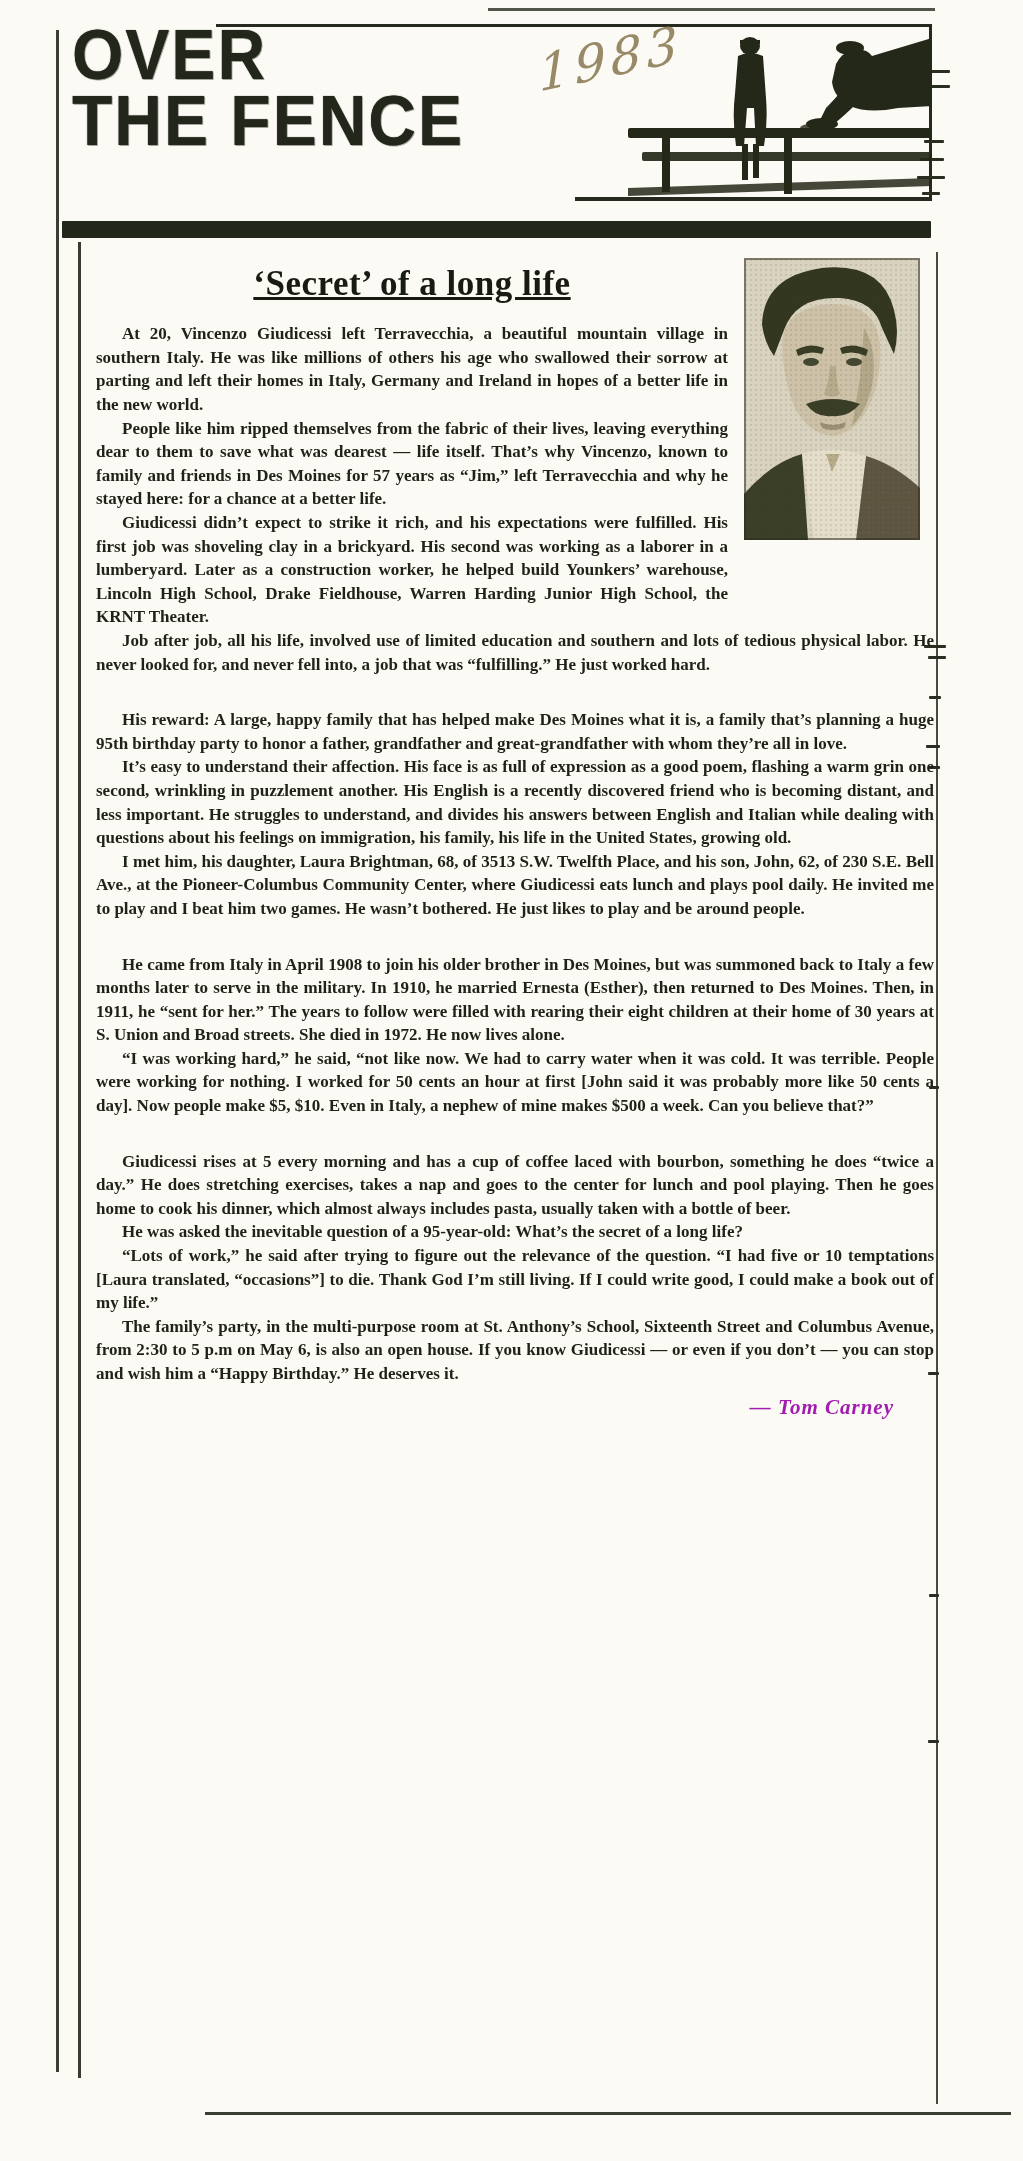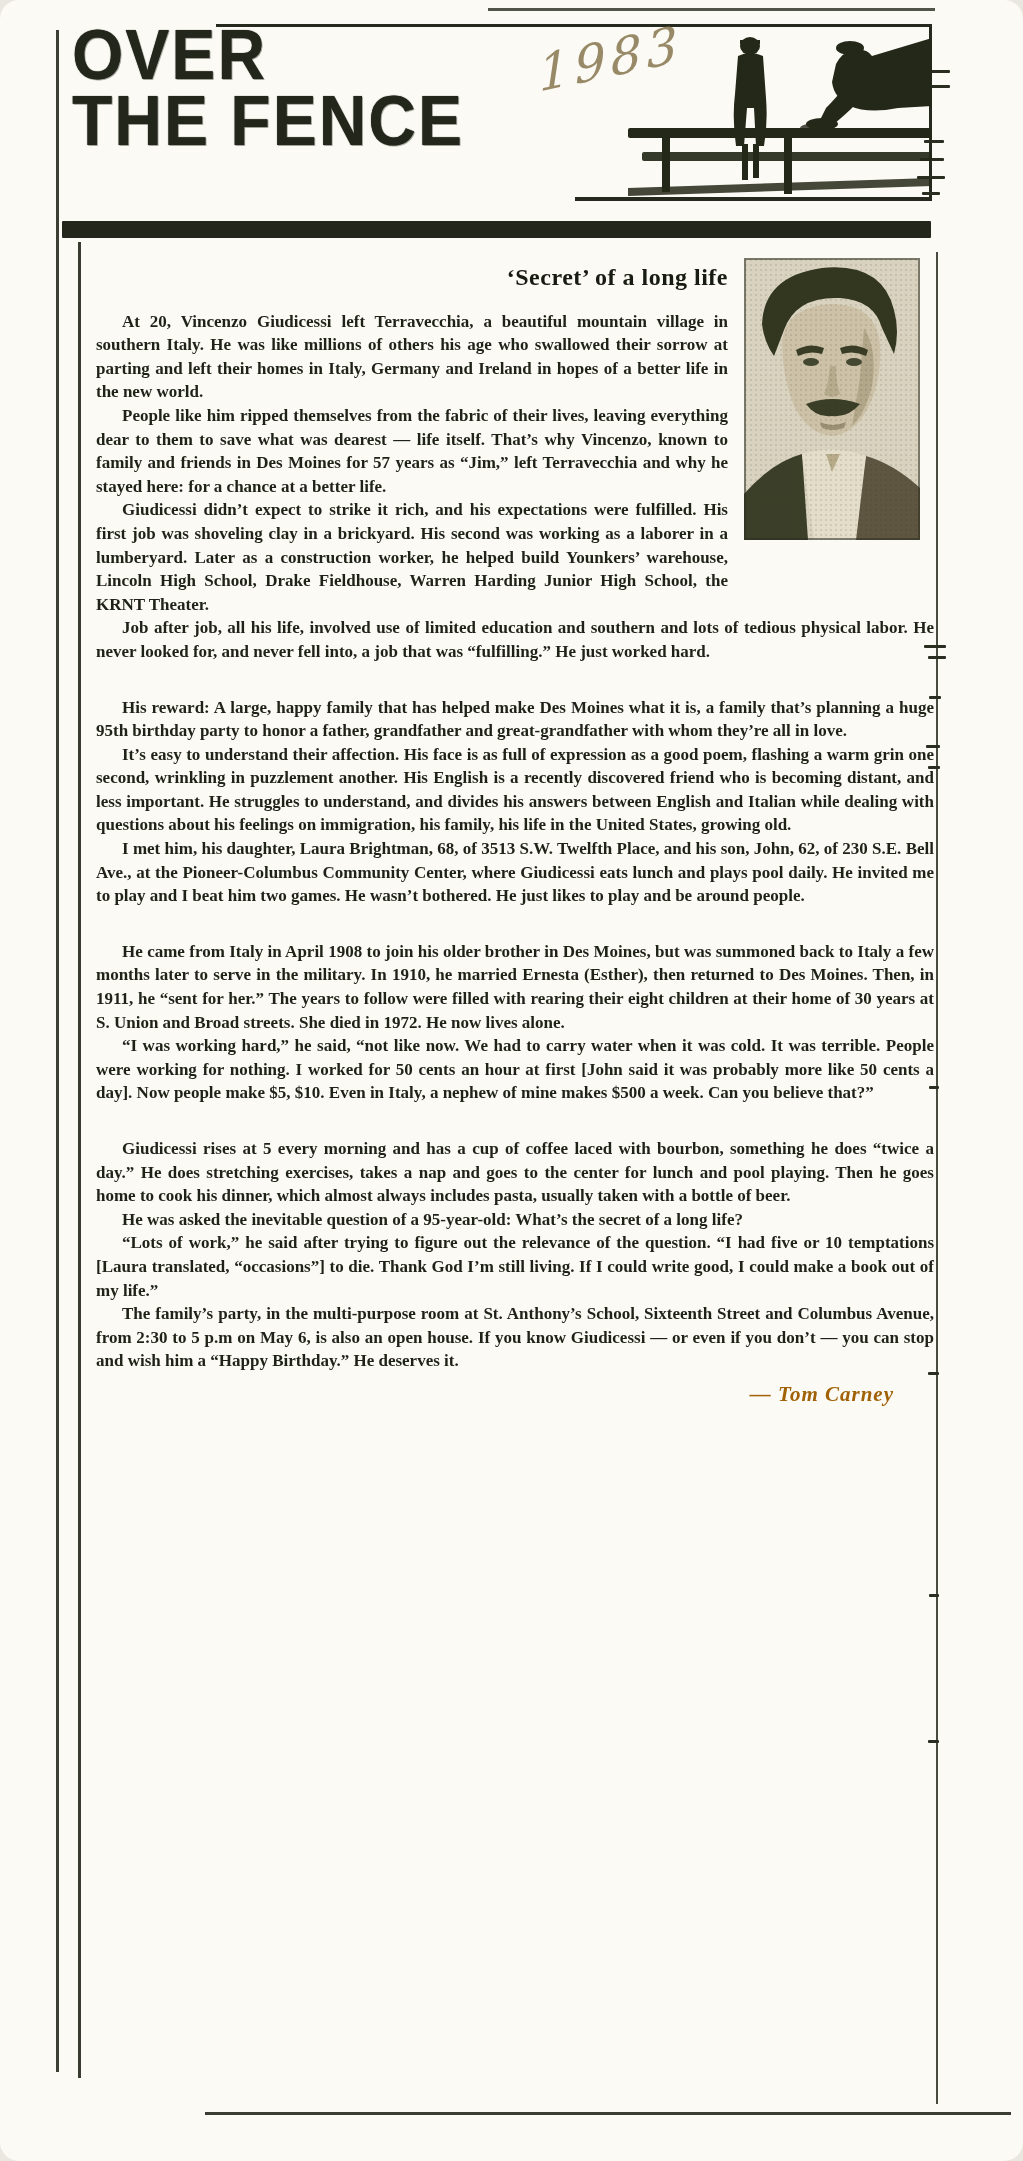--- a/index.html
+++ b/index.html
@@ -3,21 +3,20 @@
 <meta charset="utf-8">
 <style>
   html,body{margin:0;padding:0;background:#e9e7df;}
   .page{
     position:relative;
     width:1023px;height:2161px;
     background:#fbfaf5;
     font-family:"Liberation Serif", serif;
     color:#20241a;
     overflow:hidden;
-    border-radius:19px;
   }
   
   .rule{position:absolute;background:#262a1e;}
   .top-artifact{left:488px;top:8px;width:447px;height:3px;opacity:.8;}
   .left-outer-rule{left:56px;top:30px;width:3px;height:2042px;opacity:.9;}
   .masthead-top-rule{left:216px;top:24px;width:716px;height:3px;}
   .masthead-right-rule{left:929px;top:24px;width:3px;height:176px;}
   .masthead-bottom-rule{left:575px;top:197px;width:357px;height:4px;}
   .thick-bar{left:62px;top:221px;width:869px;height:17px;background:#23271b;border-radius:1px;}
   .article-left-rule{left:78px;top:242px;width:3px;height:1836px;opacity:.92;}
@@ -49,44 +48,45 @@
   .fence-art{position:absolute;left:598px;top:28px;width:334px;height:172px;}
   
   .article{
     position:absolute;left:96px;top:252px;width:838px;
     font-size:17px;line-height:23.6px;
     font-weight:bold;
     text-align:justify;
     color:#1e2217;
   }
   .headline{
-    font-size:24px;line-height:1.15;
+    font-size:35px;line-height:1.15;
     margin:12px 0 18px 0;
     font-weight:bold;
     letter-spacing:.5px;
     color:#171b11;
-    text-align:right;
+    text-align:center;
+    text-decoration:underline;
   }
   .photo{
     float:right;
     width:176px;height:282px;
     margin:6px 14px 46px 16px;
   }
   .photo svg{display:block;width:100%;height:100%;}
   .article p{margin:0;text-indent:26px;}
   .article p.section-gap{margin-top:32px;}
   .byline{
     margin-top:10px;
     text-align:right;
     padding-right:40px;
     font-style:italic;
     font-size:21px;
     letter-spacing:1px;
     font-weight:bold;
-    color:#a16207;
+    color:#a21caf;
   }
 </style>
 </head>
 <body>
 
 <div class="page">
 
   <div class="rule top-artifact"></div>
   <div class="rule left-outer-rule"></div>
   <div class="rule masthead-top-rule"></div>

